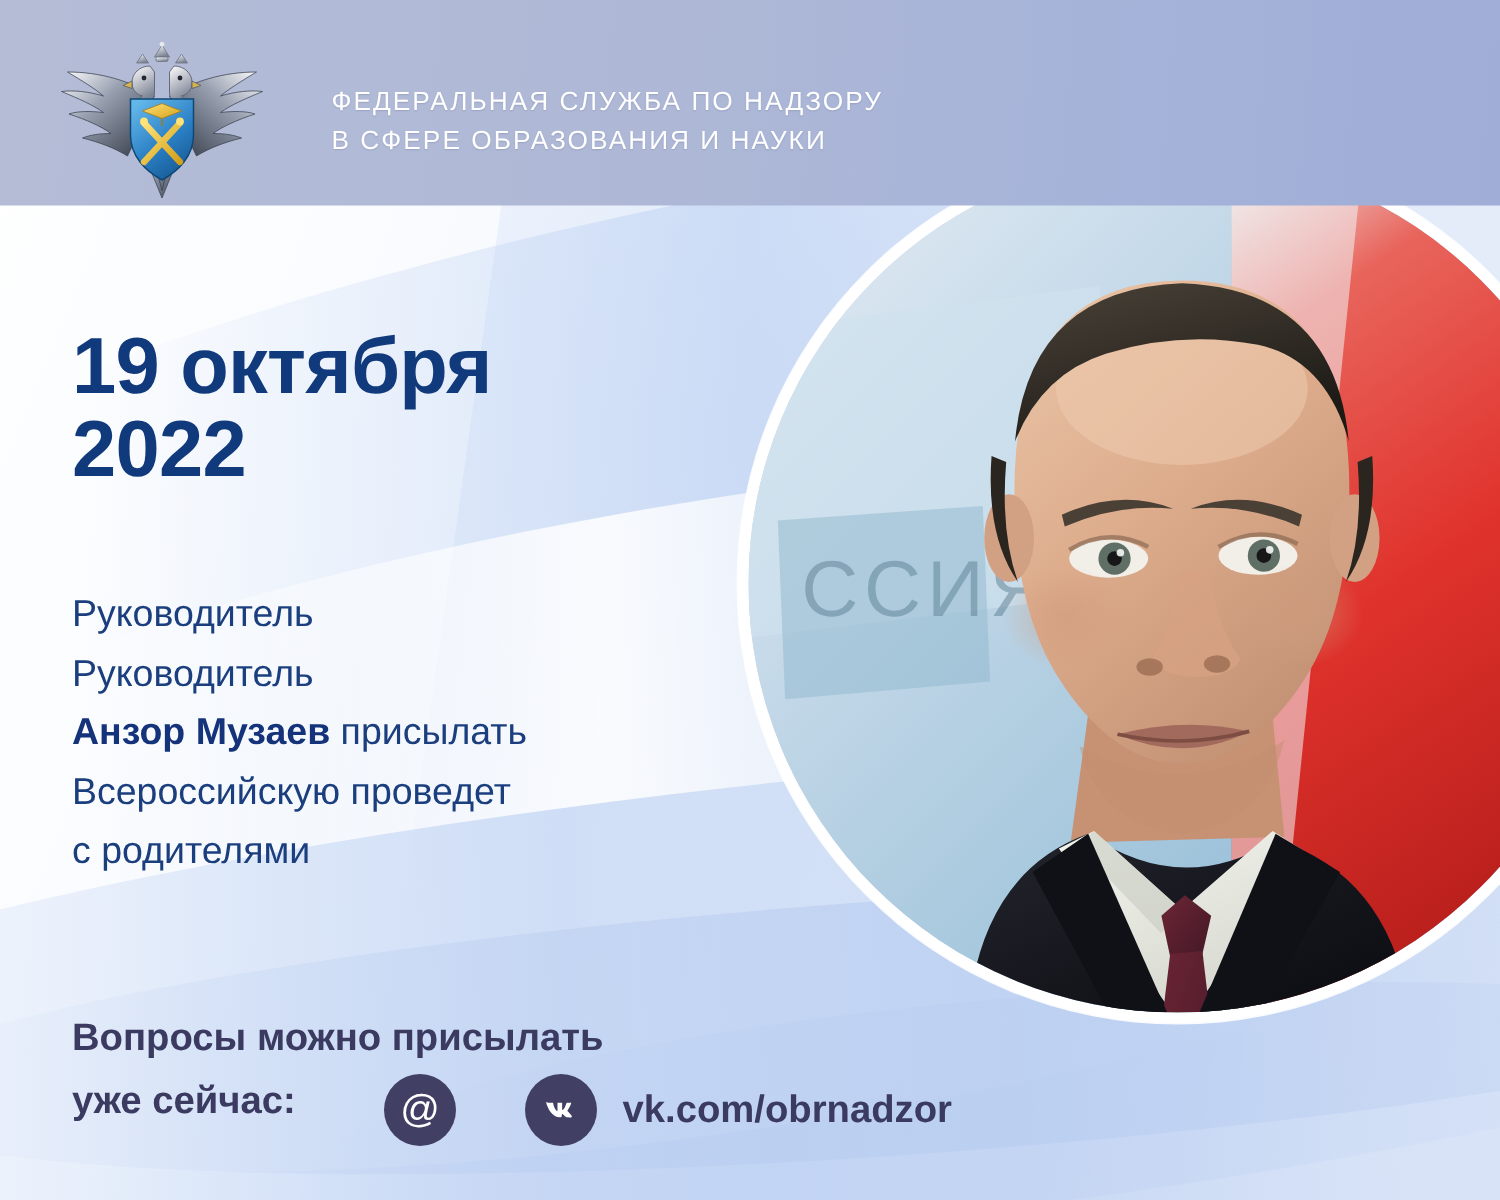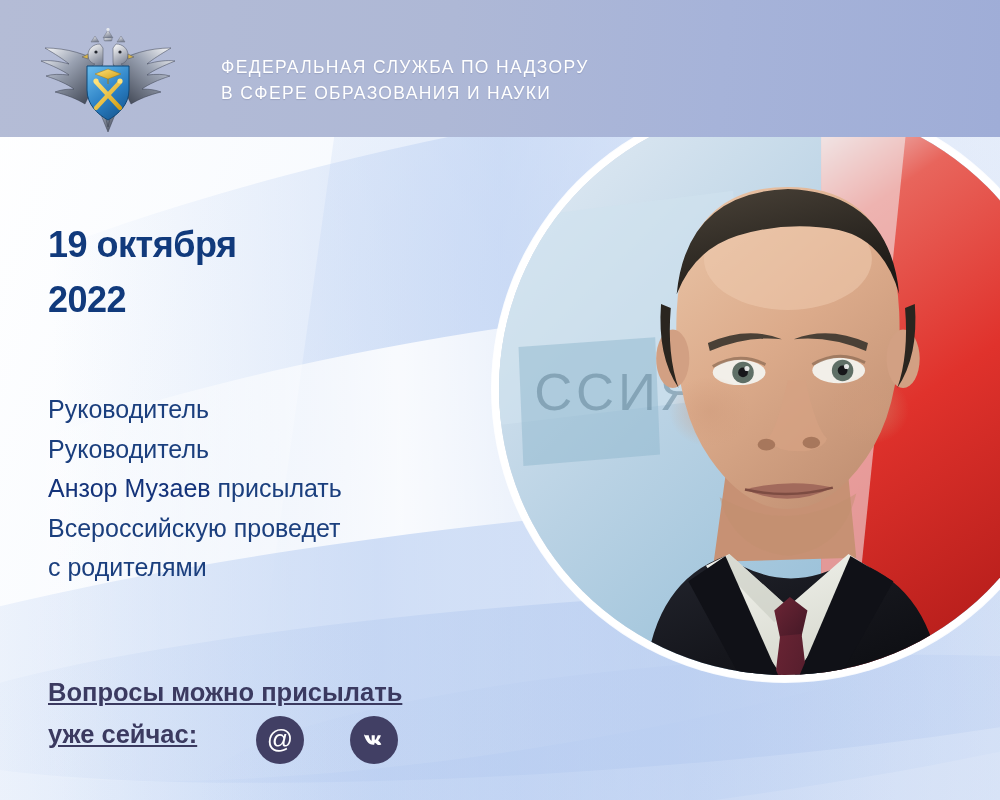--- a/index.html
+++ b/index.html
@@ -108,42 +108,41 @@
 
   
   .content{
     position:absolute; left:0; top:137px; width:520px; height:663px;
     z-index:5;
   }
   .date{
     position:absolute; left:48px; top:80px;
     color:#113a7c;
     font-weight:700;
-    font-size:36px;
+    font-size:53px;
     line-height:55px;
     letter-spacing:-0.5px;
     white-space:pre-line;
   }
   .lede{
     position:absolute; left:48px; top:253px;
     color:#1b3f7e;
     font-size:25px;
     line-height:39.5px;
     width:470px;
   }
-  .lede b{ font-weight:400; color:#14337a; }
+  .lede b{ font-weight:700; color:#14337a; }
 
   .ask{
     position:absolute; left:48px; top:534px;
     color:#3b3a60;
     font-size:25.5px;
     line-height:42px;
     font-weight:700;
     white-space:pre-line;
-    text-decoration:underline;
   }
 
   
   .contacts{
     position:absolute; left:256px; top:716px;
     display:flex; align-items:center; gap:0;
     z-index:7;
   }
   .contact{
     display:flex; align-items:center;
@@ -395,16 +394,17 @@
       <span class="badge">
         <svg width="32" height="32" viewBox="0 0 32 32" aria-hidden="true">
           <path d="M7.2 11.2h3.5c.35 2.6 1.45 4.6 2.35 5.35.4.35.6.25.6-.35v-5h3.1v4
                    c0 .6.15.75.35.75.35 0 .95-.7 1.6-2.1.55-1.2.85-2.15 1.05-2.65h3.1
                    c-.3 1.5-1.25 3.35-2.2 4.55-.45.55-.45.8 0 1.3.55.6 1.55 1.5 2.2 2.45
                    .45.65.55 1.1.2 1.35-.2.15-1.9.15-2.95.05-.7-.05-1.25-.55-2-1.3
                    -.6-.6-.9-.95-1.2-.95-.3 0-.4.3-.4 1.1 0 .8-.3 1.1-1.35 1.1
                    -2.2 0-4.4-1.25-6-3.35-1.65-2.2-2.65-4.9-3-6.3 -.1-.4.05-.6.45-.6z" fill="#ffffff"></path>
         </svg>
       </span>
+      <span class="contact-text">vk.com/obrnadzor</span>
     </div>
   </div>
 
 </div>
 
 </body></html>

